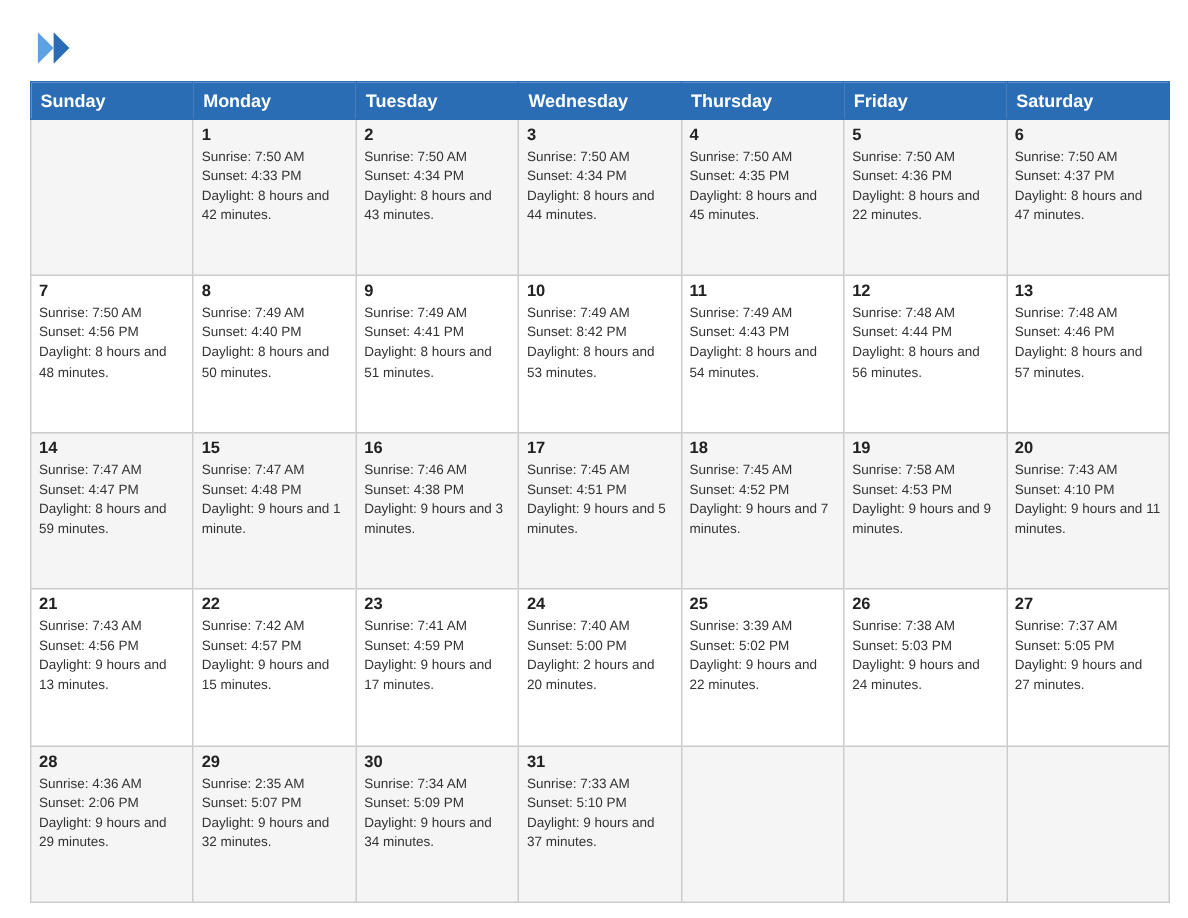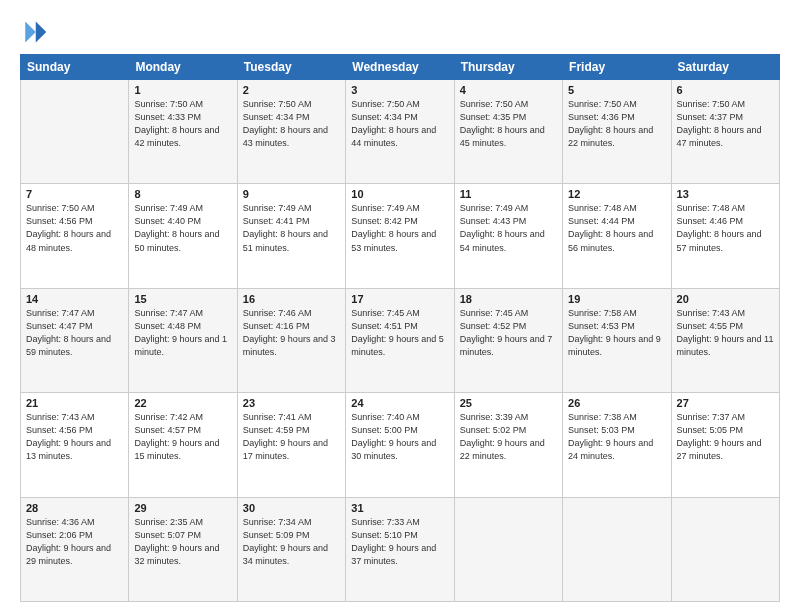--- a/index.html
+++ b/index.html
@@ -253,21 +253,21 @@
           <div class="day-info">
             <div>Sunrise: 7:47 AM</div>
             <div>Sunset: 4:48 PM</div>
             <div>Daylight: 9 hours and 1 minute.</div>
           </div>
           </td>
           <td>
             <span class="day-number">16</span>
           <div class="day-info">
             <div>Sunrise: 7:46 AM</div>
-            <div>Sunset: 4:16 PM</div>
+            <div>Sunset: 4:38 PM</div>
             <div>Daylight: 9 hours and 3 minutes.</div>
           </div>
           </td>
           <td>
             <span class="day-number">17</span>
           <div class="day-info">
             <div>Sunrise: 7:45 AM</div>
             <div>Sunset: 4:51 PM</div>
             <div>Daylight: 9 hours and 5 minutes.</div>
           </div>
@@ -285,21 +285,21 @@
           <div class="day-info">
             <div>Sunrise: 7:58 AM</div>
             <div>Sunset: 4:53 PM</div>
             <div>Daylight: 9 hours and 9 minutes.</div>
           </div>
           </td>
           <td>
             <span class="day-number">20</span>
           <div class="day-info">
             <div>Sunrise: 7:43 AM</div>
-            <div>Sunset: 4:55 PM</div>
+            <div>Sunset: 4:10 PM</div>
             <div>Daylight: 9 hours and 11 minutes.</div>
           </div>
           </td>
         </tr>
         <tr>
           <td>
             <span class="day-number">21</span>
           <div class="day-info">
             <div>Sunrise: 7:43 AM</div>
             <div>Sunset: 4:56 PM</div>
@@ -320,21 +320,21 @@
             <div>Sunrise: 7:41 AM</div>
             <div>Sunset: 4:59 PM</div>
             <div>Daylight: 9 hours and 17 minutes.</div>
           </div>
           </td>
           <td>
             <span class="day-number">24</span>
           <div class="day-info">
             <div>Sunrise: 7:40 AM</div>
             <div>Sunset: 5:00 PM</div>
-            <div>Daylight: 9 hours and 30 minutes.</div>
+            <div>Daylight: 2 hours and 20 minutes.</div>
           </div>
           </td>
           <td>
             <span class="day-number">25</span>
           <div class="day-info">
             <div>Sunrise: 3:39 AM</div>
             <div>Sunset: 5:02 PM</div>
             <div>Daylight: 9 hours and 22 minutes.</div>
           </div>
           </td>

